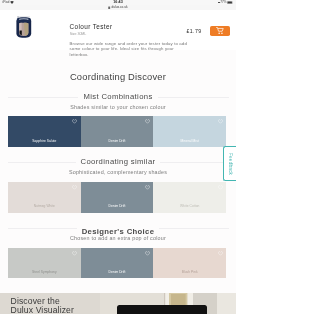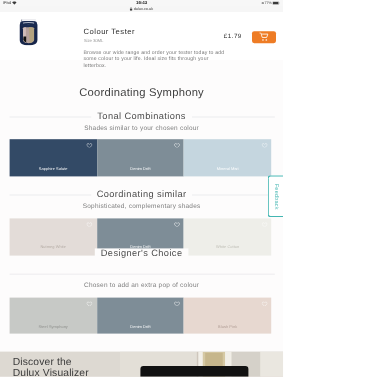--- a/index.html
+++ b/index.html
@@ -112,25 +112,25 @@
     <div class="p-price">£1.79</div>
     <div class="p-btn">
       <svg width="8.4" height="7.4" viewBox="0 0 24 21">
         <path fill="none" stroke="#fff" stroke-width="2" stroke-linecap="round" stroke-linejoin="round" d="M1 1h3l3.2 11h10.5l3-8H6.4"></path>
         <circle cx="9" cy="18" r="2" fill="#fff"></circle>
         <circle cx="17" cy="18" r="2" fill="#fff"></circle>
       </svg>
     </div>
   </div>
 
-  <div class="h1">Coordinating Symphony</div>
+  <div class="h1">Coordinating Discover</div>
 
   <div id="sections">
       <div class="sec-rule" style="top: 97.4px;"></div>
-      <div class="sec-head" style="top: 93.2px;"><span class="sec-title">Tonal Combinations</span></div>
+      <div class="sec-head" style="top: 93.2px;"><span class="sec-title">Mist Combinations</span></div>
       <div class="sec-sub" style="top: 105.2px;">Shades similar to your chosen colour</div>
       <div class="row" style="top: 115.5px; height: 31.5px;">
         <div class="sw" style="background: rgb(51, 74, 102);">
           <div class="sw-name" style="color: rgb(255, 255, 255);">Sapphire Salute</div>
           <div class="heart"><svg viewBox="0 0 24 22" width="5" height="4.6">
               <path fill="none" stroke="#fff" stroke-width="2" d="M12 20.5 3.2 11.6a5 5 0 0 1 0-7.1 5 5 0 0 1 7.1 0L12 6.2l1.7-1.7a5 5 0 0 1 7.1 0 5 5 0 0 1 0 7.1z"></path>
             </svg></div>
         </div>
         <div class="sw" style="background: rgb(126, 141, 151);">
           <div class="sw-name" style="color: rgb(255, 255, 255);">Denim Drift</div>
@@ -162,21 +162,21 @@
             </svg></div>
         </div>
         <div class="sw" style="background: rgb(238, 238, 233);">
           <div class="sw-name" style="color: rgb(189, 188, 180);">White Cotton</div>
           <div class="heart"><svg viewBox="0 0 24 22" width="5" height="4.6">
               <path fill="none" stroke="#fff" stroke-width="2" d="M12 20.5 3.2 11.6a5 5 0 0 1 0-7.1 5 5 0 0 1 7.1 0L12 6.2l1.7-1.7a5 5 0 0 1 7.1 0 5 5 0 0 1 0 7.1z"></path>
             </svg></div>
         </div>
       </div>
       <div class="sec-rule" style="top: 228.4px;"></div>
-      <div class="sec-head" style="top: 207px;"><span class="sec-title">Designer's Choice</span></div>
+      <div class="sec-head" style="top: 228px; font-weight: bold;"><span class="sec-title">Designer's Choice</span></div>
       <div class="sec-sub" style="top: 236.4px;">Chosen to add an extra pop of colour</div>
       <div class="row" style="top: 247.5px; height: 30.5px;">
         <div class="sw" style="background: rgb(199, 201, 198);">
           <div class="sw-name" style="color: rgb(141, 142, 139);">Steel Symphony</div>
           <div class="heart"><svg viewBox="0 0 24 22" width="5" height="4.6">
               <path fill="none" stroke="#fff" stroke-width="2" d="M12 20.5 3.2 11.6a5 5 0 0 1 0-7.1 5 5 0 0 1 7.1 0L12 6.2l1.7-1.7a5 5 0 0 1 7.1 0 5 5 0 0 1 0 7.1z"></path>
             </svg></div>
         </div>
         <div class="sw" style="background: rgb(126, 141, 151);">
           <div class="sw-name" style="color: rgb(255, 255, 255);">Denim Drift</div>

